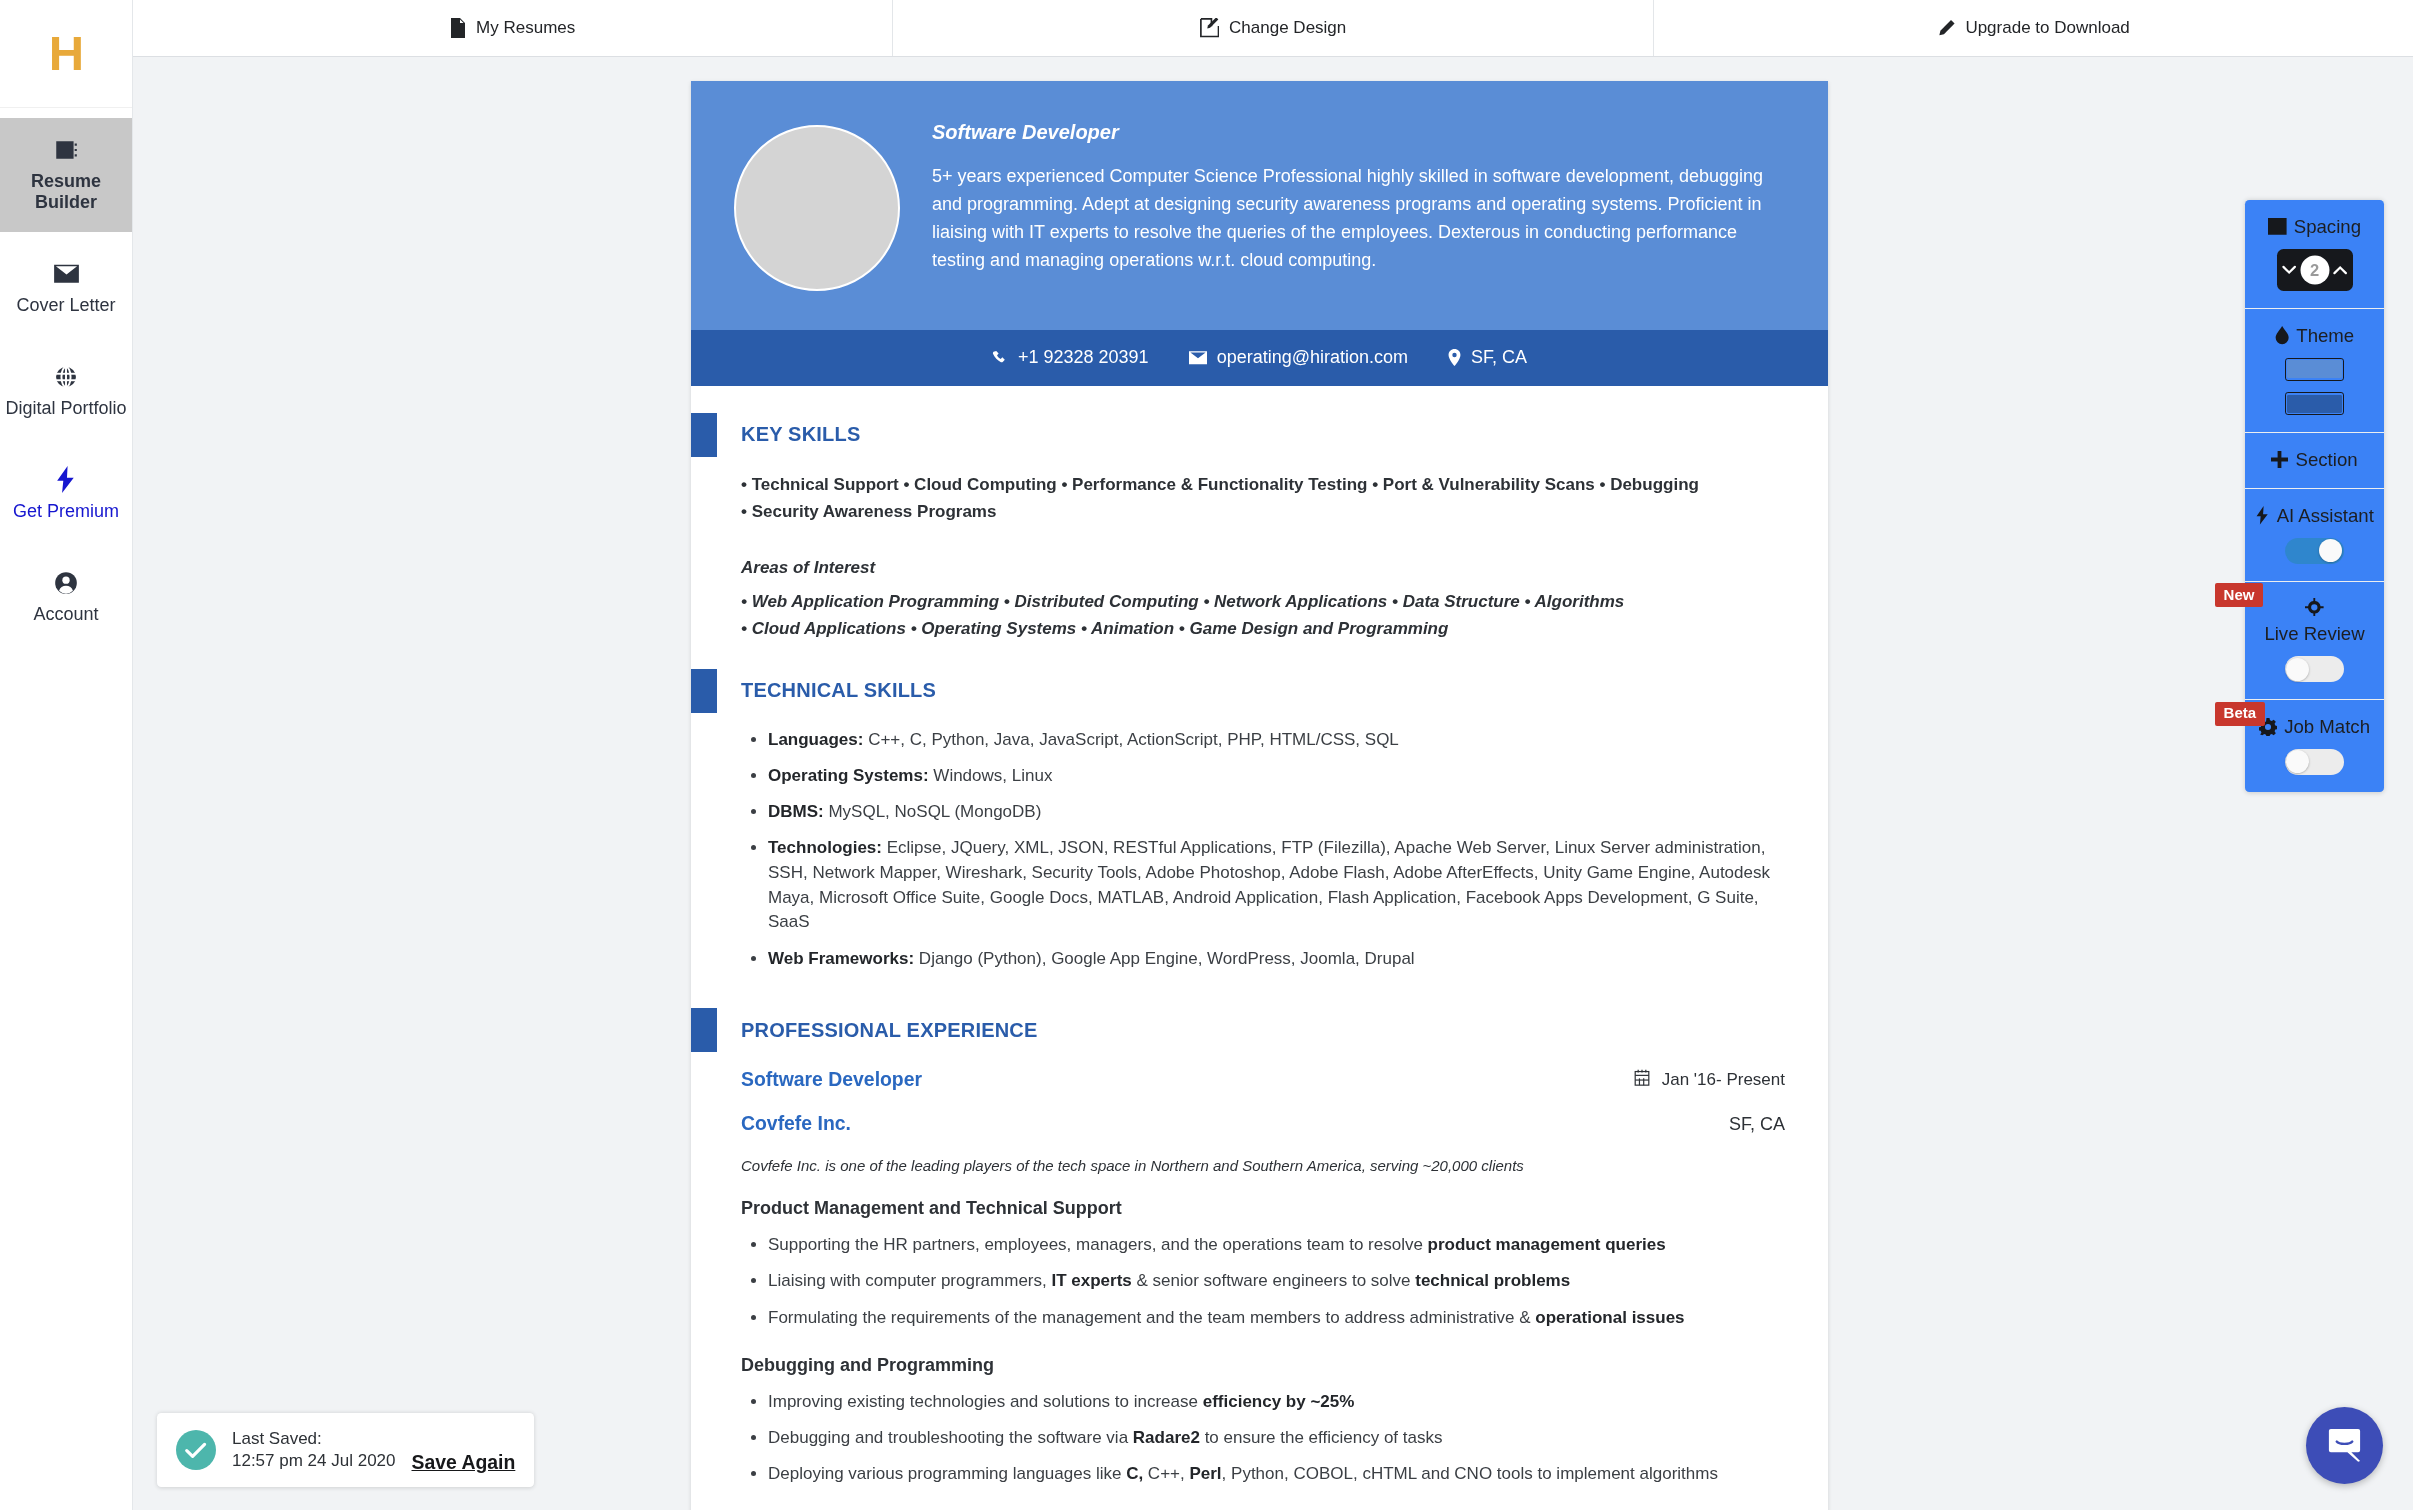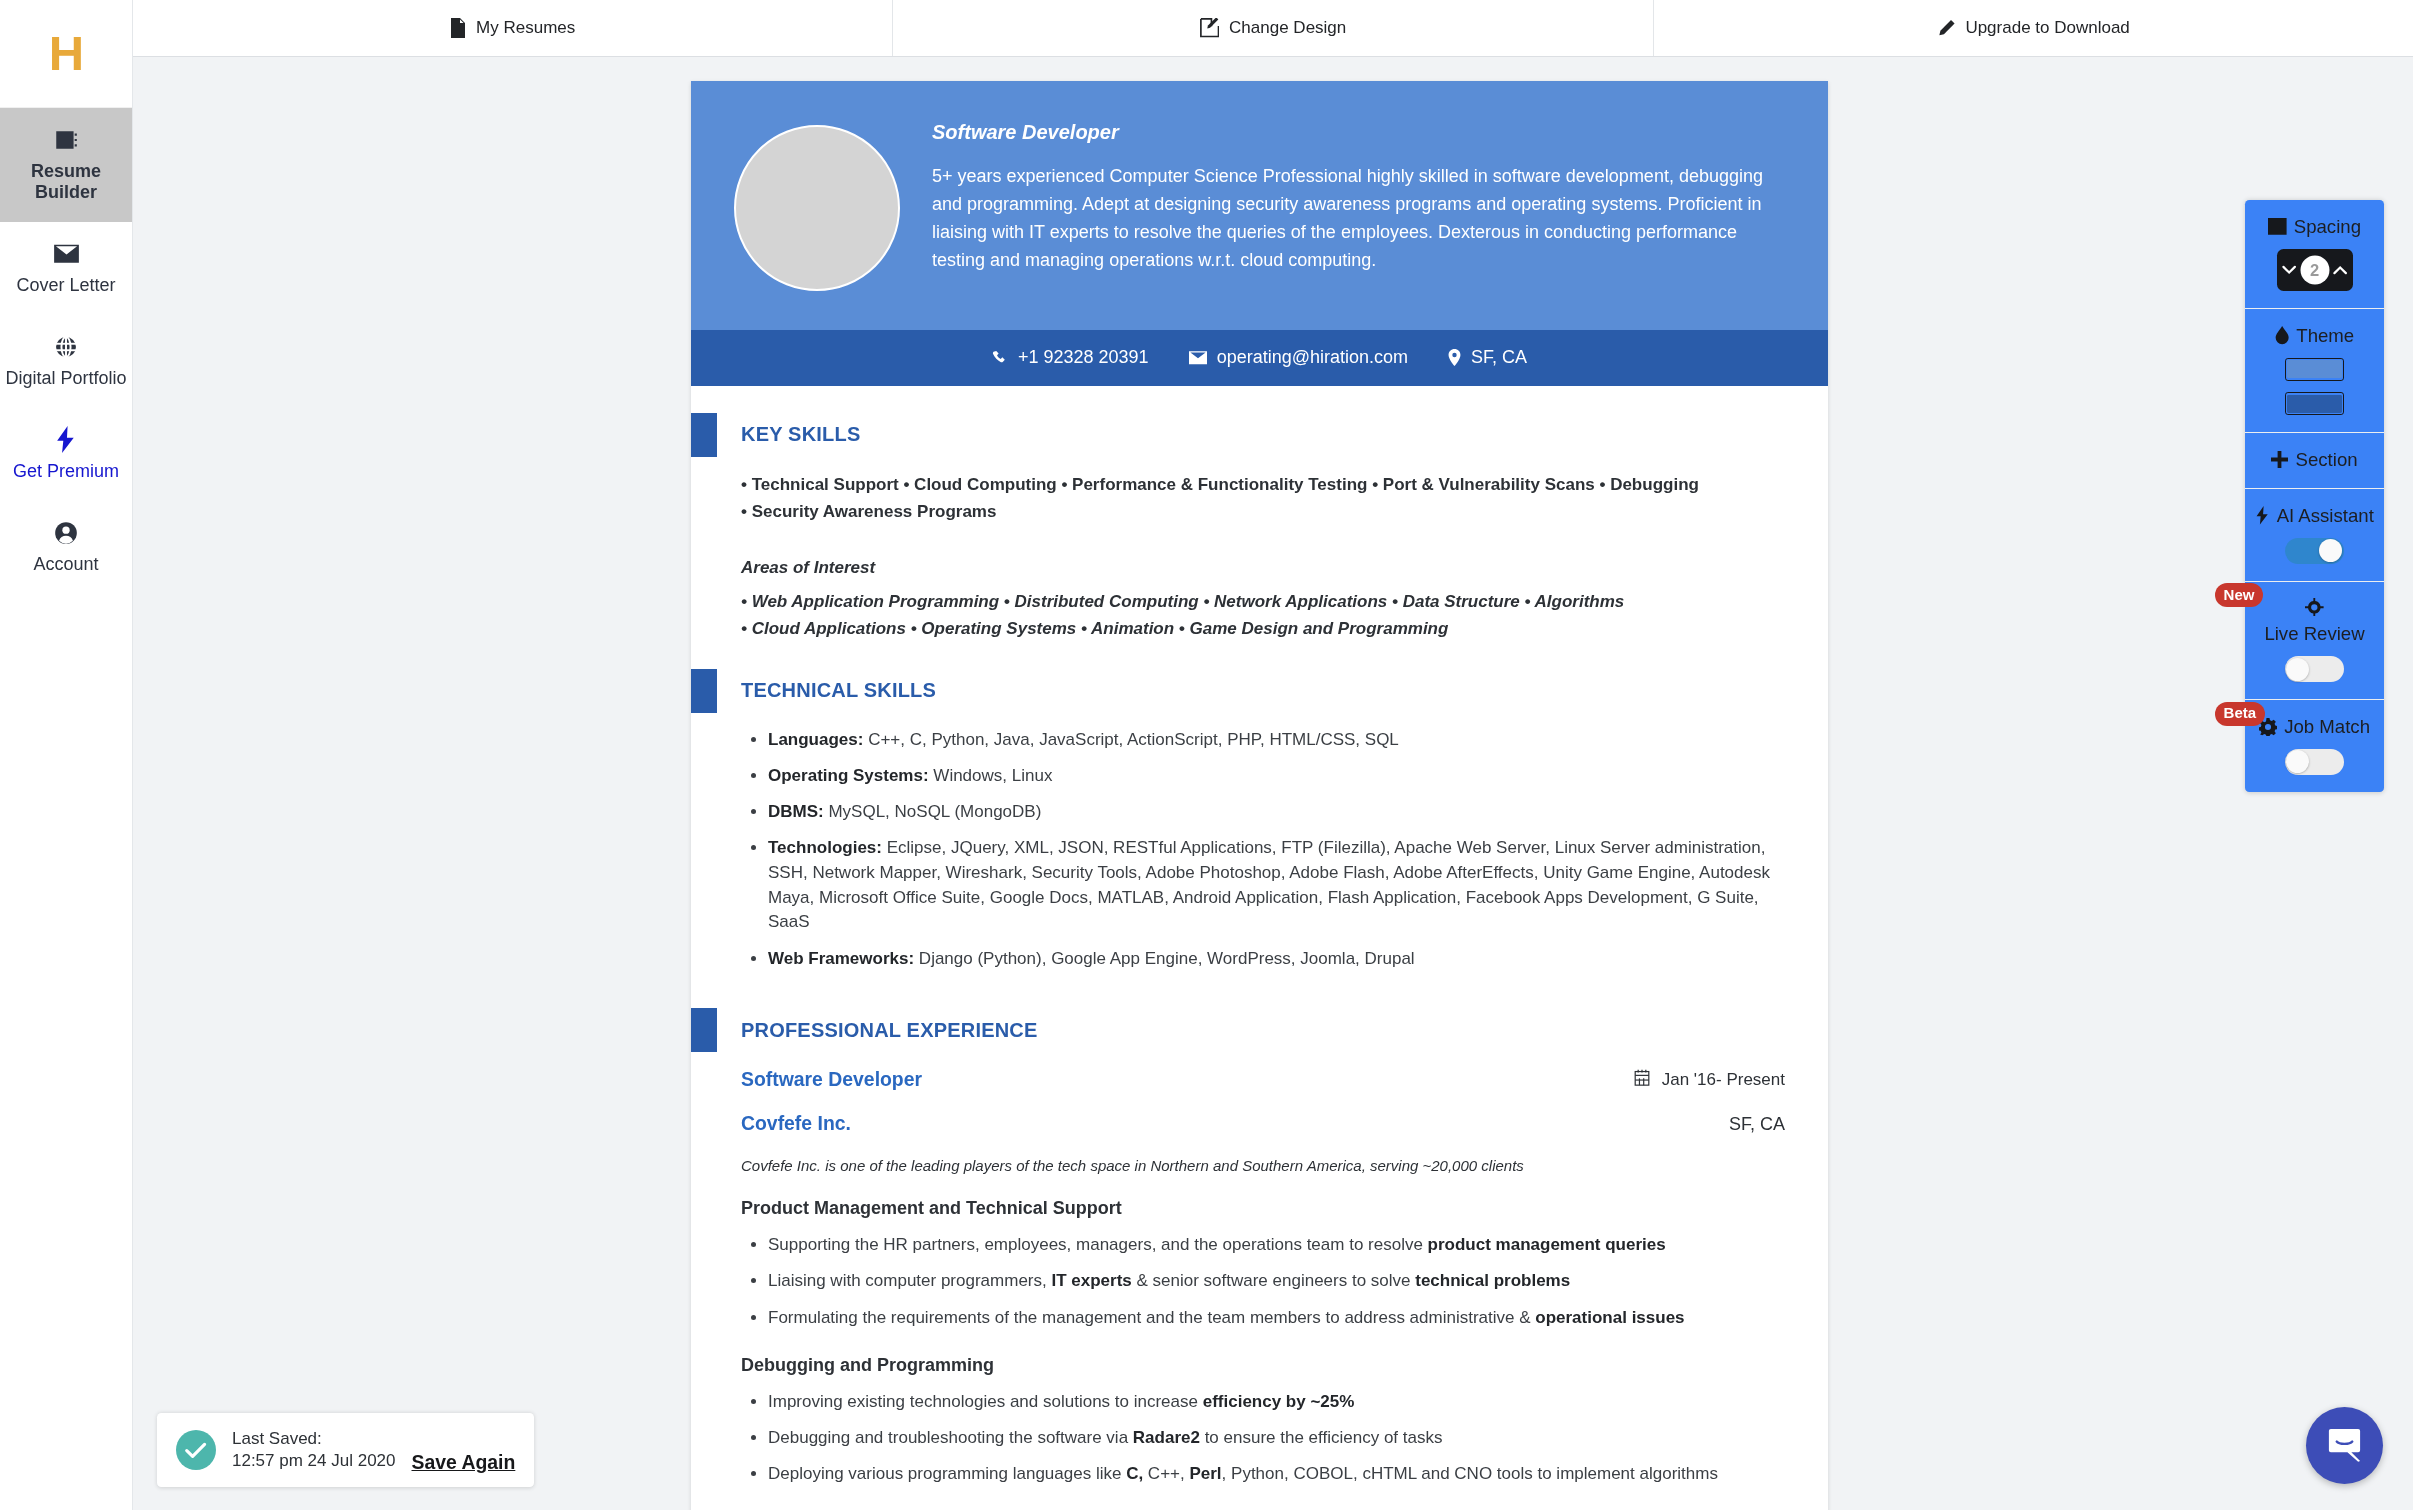--- a/index.html
+++ b/index.html
@@ -37,20 +37,21 @@
     line-height: 1; letter-spacing: -0.7px;
   }
   .rail-item {
     width: 100%;
     padding: 17px 4.3px 18.6px 4.3px;
     display: flex; flex-direction: column;
     align-items: center; justify-content: center;
     gap: 7.2px;
     color: #2e3440;
     cursor: pointer;
+    margin-top: 10px;
   }
   .rail-item.active { background: #c8c8c8; }
   .rail-item.active .rail-label { font-weight: bold; }
   .rail-label {
     font-size: 18px; line-height: 1.18; text-align: center;
     color: #2e3440;
   }
   .rail-item.premium .rail-label { color: #1616cf; }
   .rail-icon { display: flex; align-items: center; justify-content: center; height: 29px;}
   .rail-icon svg { display: block; }
@@ -255,21 +256,21 @@
     background: #fafafa;
     box-shadow: 0 0.7px 2.2px rgba(0,0,0,.3);
   }
   .toggle.on .knob { left: 34px; }
 
   .badge {
     position: absolute; left: -30px; top: 1.4px;
     background: #c8372d; color: #ffffff;
     font-size: 15px; font-weight: bold;
     padding: 2.9px 8.6px 4.3px 8.6px;
-    border-radius: 12px;
+    border-radius: 2px;
   }
 
   
   .savebar {
     position: absolute;
     left: 24.4px; bottom: 23px;
     background: #ffffff;
     border-radius: 4.3px;
     box-shadow: 0 0.7px 4.3px rgba(0,0,0,0.14);
     padding: 13px 18.6px;

